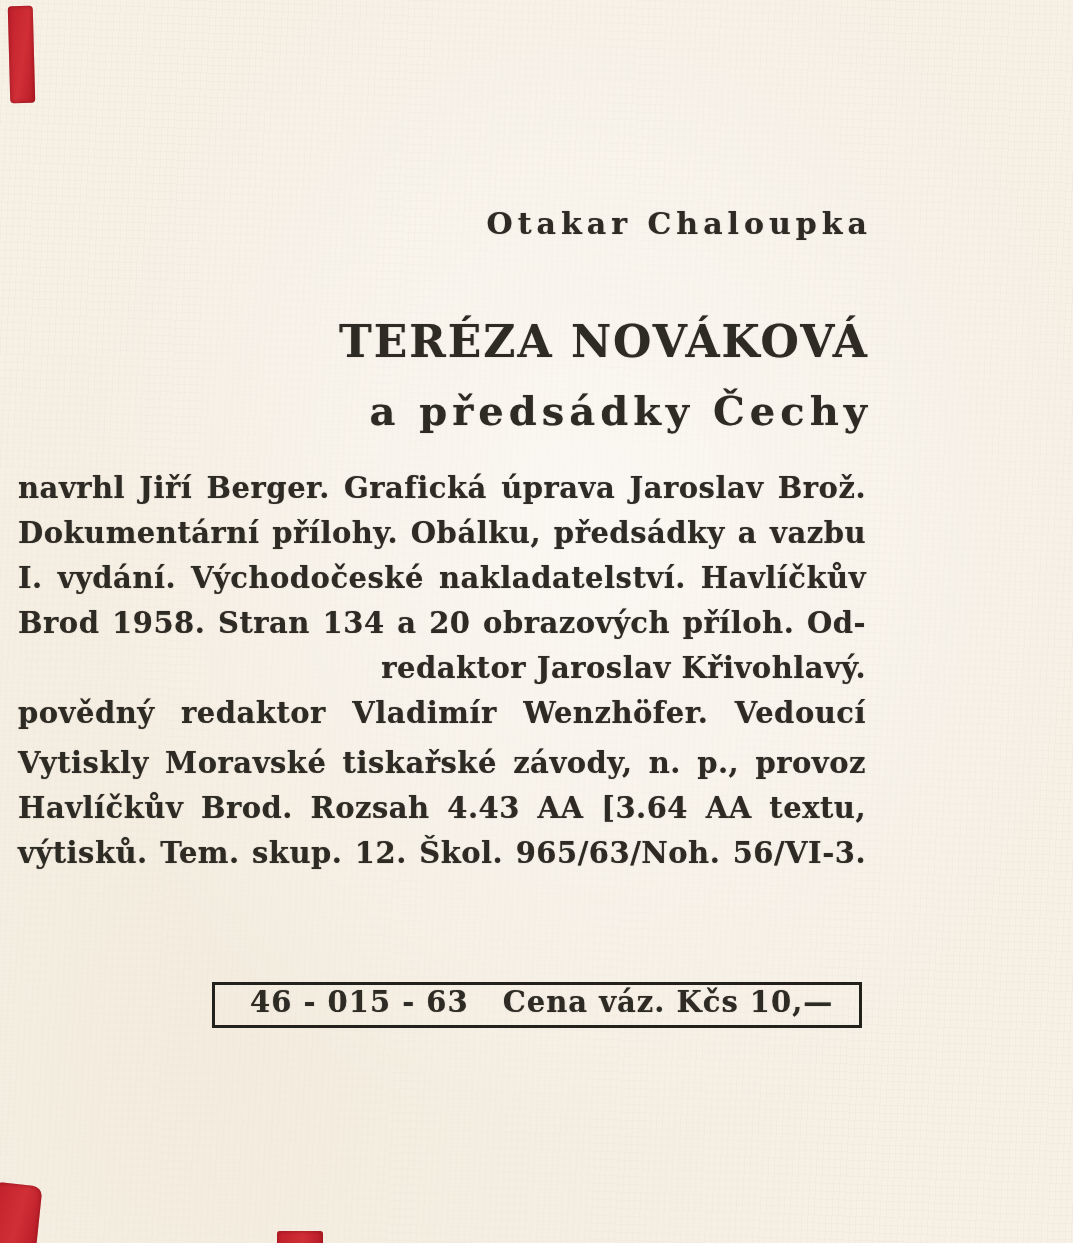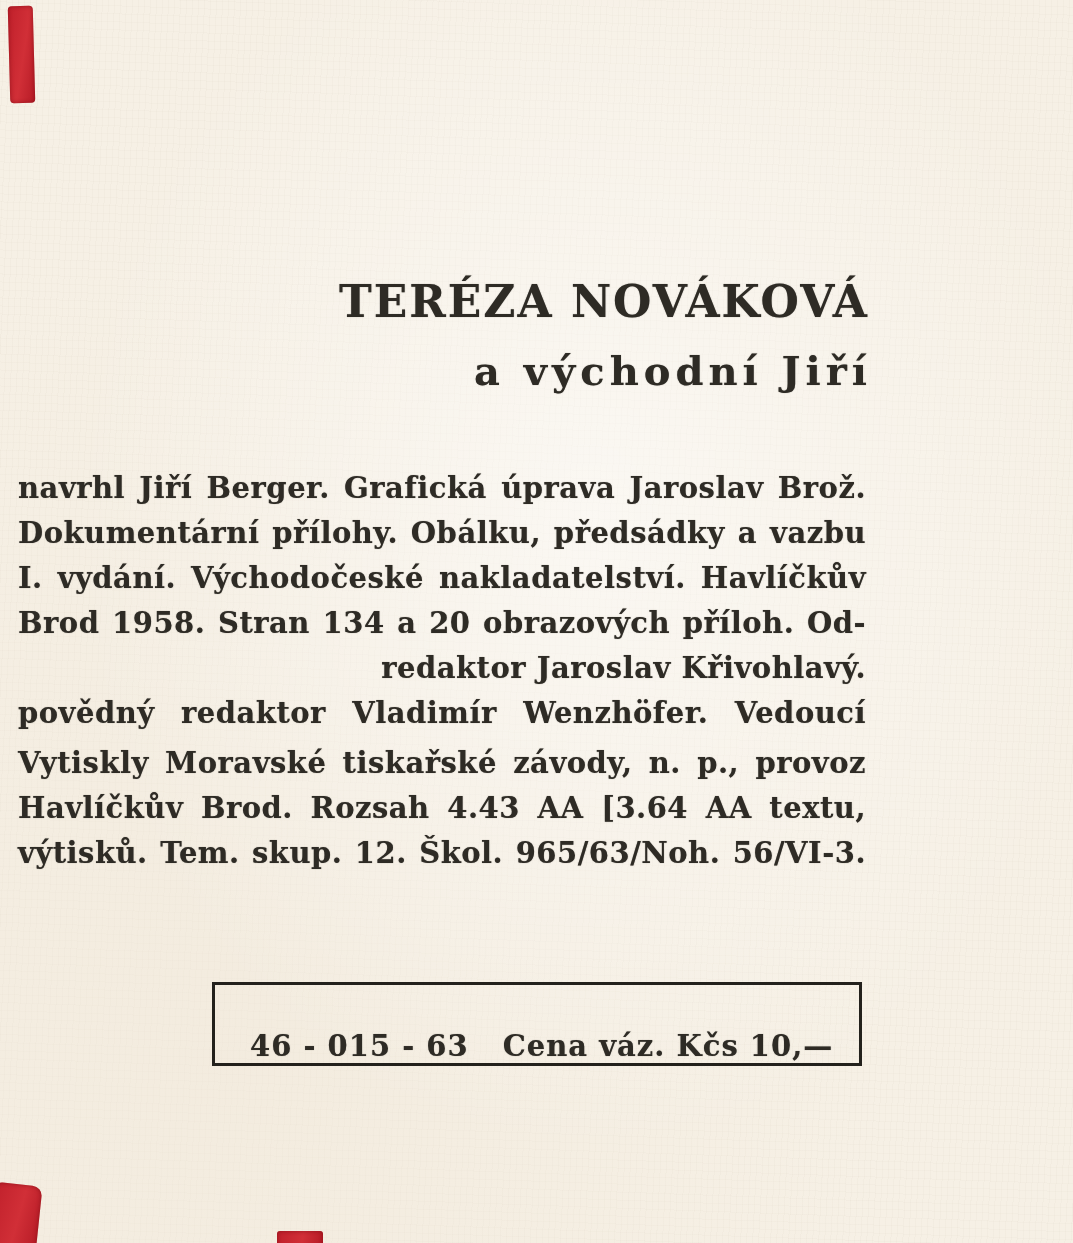--- a/index.html
+++ b/index.html
@@ -69,25 +69,25 @@
   }
   .line.align-right { text-align-last: right; }
   .para2 { margin-top: 5px; }
 
   
   .price-box {
     position: absolute;
     left: 212px;
     top: 982px;
     width: 650px;
-    height: 84px;
+    height: 46px;
     box-sizing: border-box;
     border: 3px solid #23211c;
     display: flex;
-    align-items: flex-end;
+    align-items: flex-start;
     font-size: 29px;
     letter-spacing: 1px;
   }
   .catalog-number { margin-left: 35px; }
   .price-label    { margin-left: 34px; }
 
   
   .stamp {
     position: absolute;
     background: linear-gradient(100deg, #c0202b, #d12f37 55%, #b61b26);
@@ -111,22 +111,23 @@
 </head>
 <body>
 
 <div class="page">
 
   <div class="stamp stamp-top-left"></div>
   <div class="stamp stamp-bottom-left"></div>
   <div class="stamp stamp-bottom-bar"></div>
 
   <div class="header-block">
+    <div class="author-line ink">Otakar Chaloupka</div>
     <div class="title-line ink">TERÉZA NOVÁKOVÁ</div>
-    <div class="subtitle-line ink">a východní Jiří</div>
+    <div class="subtitle-line ink">a předsádky Čechy</div>
   </div>
 
   <div class="imprint-block">
     <div class="para1">
       <div class="line ink">navrhl Jiří Berger. Grafická úprava Jaroslav Brož.</div>
       <div class="line ink">Dokumentární přílohy. Obálku, předsádky a vazbu</div>
       <div class="line ink">I. vydání. Východočeské nakladatelství. Havlíčkův</div>
       <div class="line ink">Brod 1958. Stran 134 a 20 obrazových příloh. Od-</div>
       <div class="line ink align-right">redaktor Jaroslav Křivohlavý.</div>
       <div class="line ink">povědný redaktor Vladimír Wenzhöfer. Vedoucí</div>

